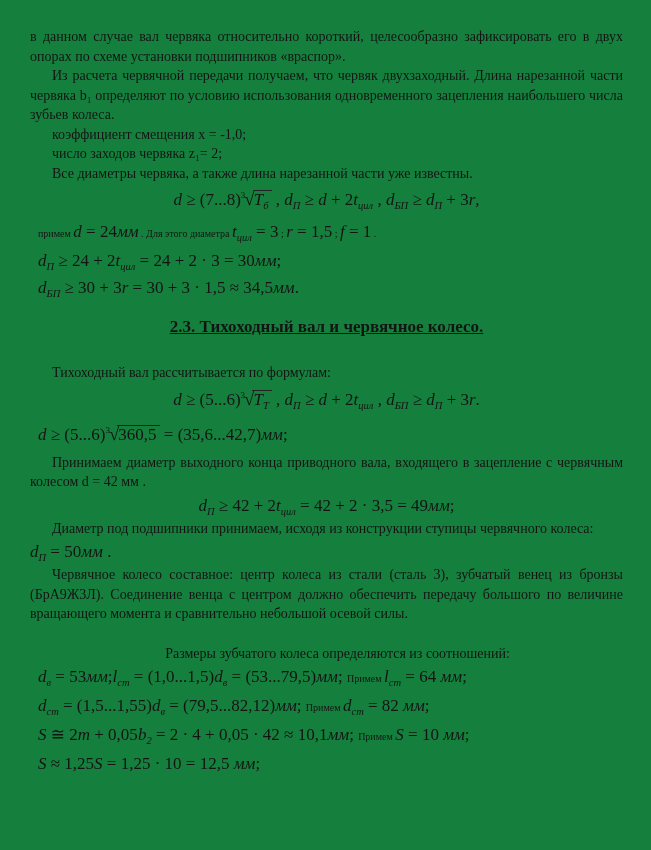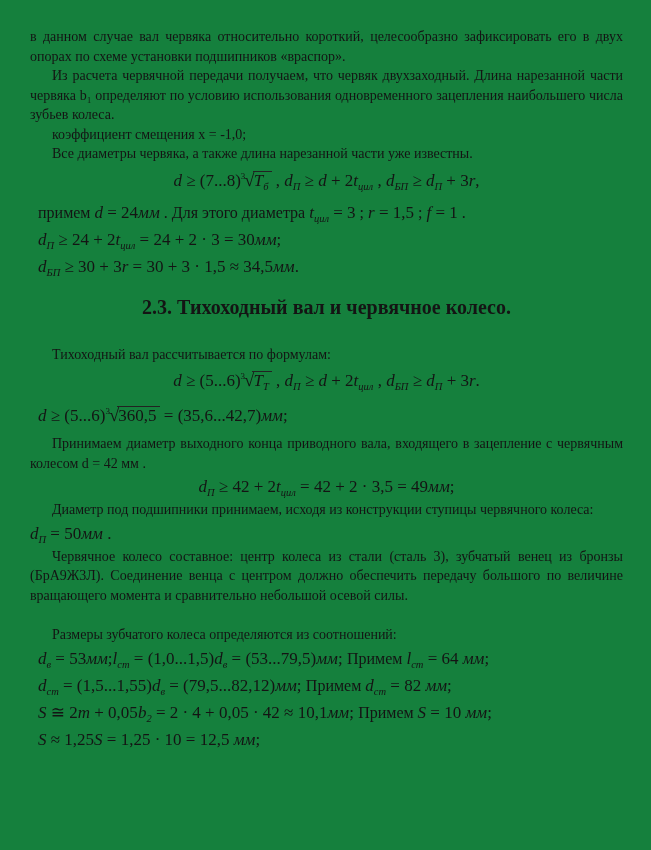--- a/index.html
+++ b/index.html
@@ -13,39 +13,40 @@
     overflow: hidden;
     font-family: "Liberation Serif", serif;
     color: #141414;
   }
   .body { font-size: 14px; line-height: 19.5px; margin: 0; }
   .just { text-align: justify; }
   .ind { text-indent: 22px; }
   .listline { margin-left: 22px; }
   .mt8 { margin-top: 8px; }
   .mt16 { margin-top: 26px; }
-  .mt22 { margin-top: 20px; }
+  .mt22 { margin-top: 20px; text-align: center; }
 
   .heading {
-    font-size: 20px;
+    font-size: 17px;
     font-weight: bold;
     text-align: center;
     margin: 16px 0 15px 0;
+    text-decoration: underline;
   }
 
   .formula { font-size: 17px; line-height: 27px; margin: 0; white-space: nowrap; }
   .formula.center { text-align: center; }
   .formula.left { margin-left: 8px; }
   .formula.flush { margin-left: 0; }
   .formula.radline { line-height: 31px; }
   .wheel { line-height: 27px; }
 
   .m-n { font-style: normal; }
   .m-i { font-style: italic; }
-  .m-t { font-size: 16px; font-style: normal; }
+  .m-t { font-size: 10px; font-style: normal; }
   sub.msub {
     font-size: 10.5px;
     font-style: italic;
     line-height: 0;
     vertical-align: -4px;
   }
   .rad { white-space: nowrap; text-align: center; }
   .ridx { font-size: 9px; position: relative; top: -7px; margin-right: -1px; }
   .rsign { font-size: 19px; }
   .rcand {
@@ -59,20 +60,21 @@
 </head>
 <body>
 
 <div class="page">
 
   <p class="body just">в данном случае вал червяка относительно короткий, целесообразно зафиксировать его в двух опорах по схеме установки подшипников «враспор».</p>
 
   <p class="body just ind">Из расчета червячной передачи получаем, что червяк двухзаходный. Длина нарезанной части червяка  b₁  определяют по условию использования одновременного зацепления наибольшего числа зубьев колеса.</p>
 
   <p class="body listline">коэффициент смещения  x = -1,0;</p>
+  <p class="body listline">число заходов червяка   z₁= 2;</p>
   <p class="body listline">Все диаметры червяка, а также длина нарезанной части уже известны.</p>
 
 
   <div class="formula center radline"><span class="m-i">d</span><span class="m-n"> ≥ (7...8)</span><span class="rad"><span class="ridx">3</span><span class="rsign">√</span><span class="rcand"><span class="m-i">T</span><sub class="msub">б</sub></span></span><span class="m-n"> ,  </span><span class="m-i">d</span><sub class="msub">П</sub><span class="m-n"> ≥ </span><span class="m-i">d</span><span class="m-n"> + 2</span><span class="m-i">t</span><sub class="msub">цил</sub><span class="m-n"> ,  </span><span class="m-i">d</span><sub class="msub">БП</sub><span class="m-n"> ≥ </span><span class="m-i">d</span><sub class="msub">П</sub><span class="m-n"> + 3</span><span class="m-i">r</span><span class="m-n">,</span></div>
   <div class="formula left"><span class="m-t">примем </span><span class="m-i">d</span><span class="m-n"> = 24</span><span class="m-i">мм</span><span class="m-t"> . Для этого диаметра </span><span class="m-i">t</span><sub class="msub">цил</sub><span class="m-n"> = 3</span><span class="m-t"> ; </span><span class="m-i">r</span><span class="m-n"> = 1,5</span><span class="m-t"> ;  </span><span class="m-i">f</span><span class="m-n"> = 1</span><span class="m-t"> .</span></div>
   <div class="formula left"><span class="m-i">d</span><sub class="msub">П</sub><span class="m-n"> ≥ 24 + 2</span><span class="m-i">t</span><sub class="msub">цил</sub><span class="m-n"> = 24 + 2 · 3 = 30</span><span class="m-i">мм</span><span class="m-n">;</span></div>
   <div class="formula left mt8"><span class="m-i">d</span><sub class="msub">БП</sub><span class="m-n"> ≥ 30 + 3</span><span class="m-i">r</span><span class="m-n"> = 30 + 3 · 1,5 ≈ 34,5</span><span class="m-i">мм</span><span class="m-n">.</span></div>
 
   <h2 class="heading">2.3. Тихоходный вал и червячное колесо.</h2>
 

